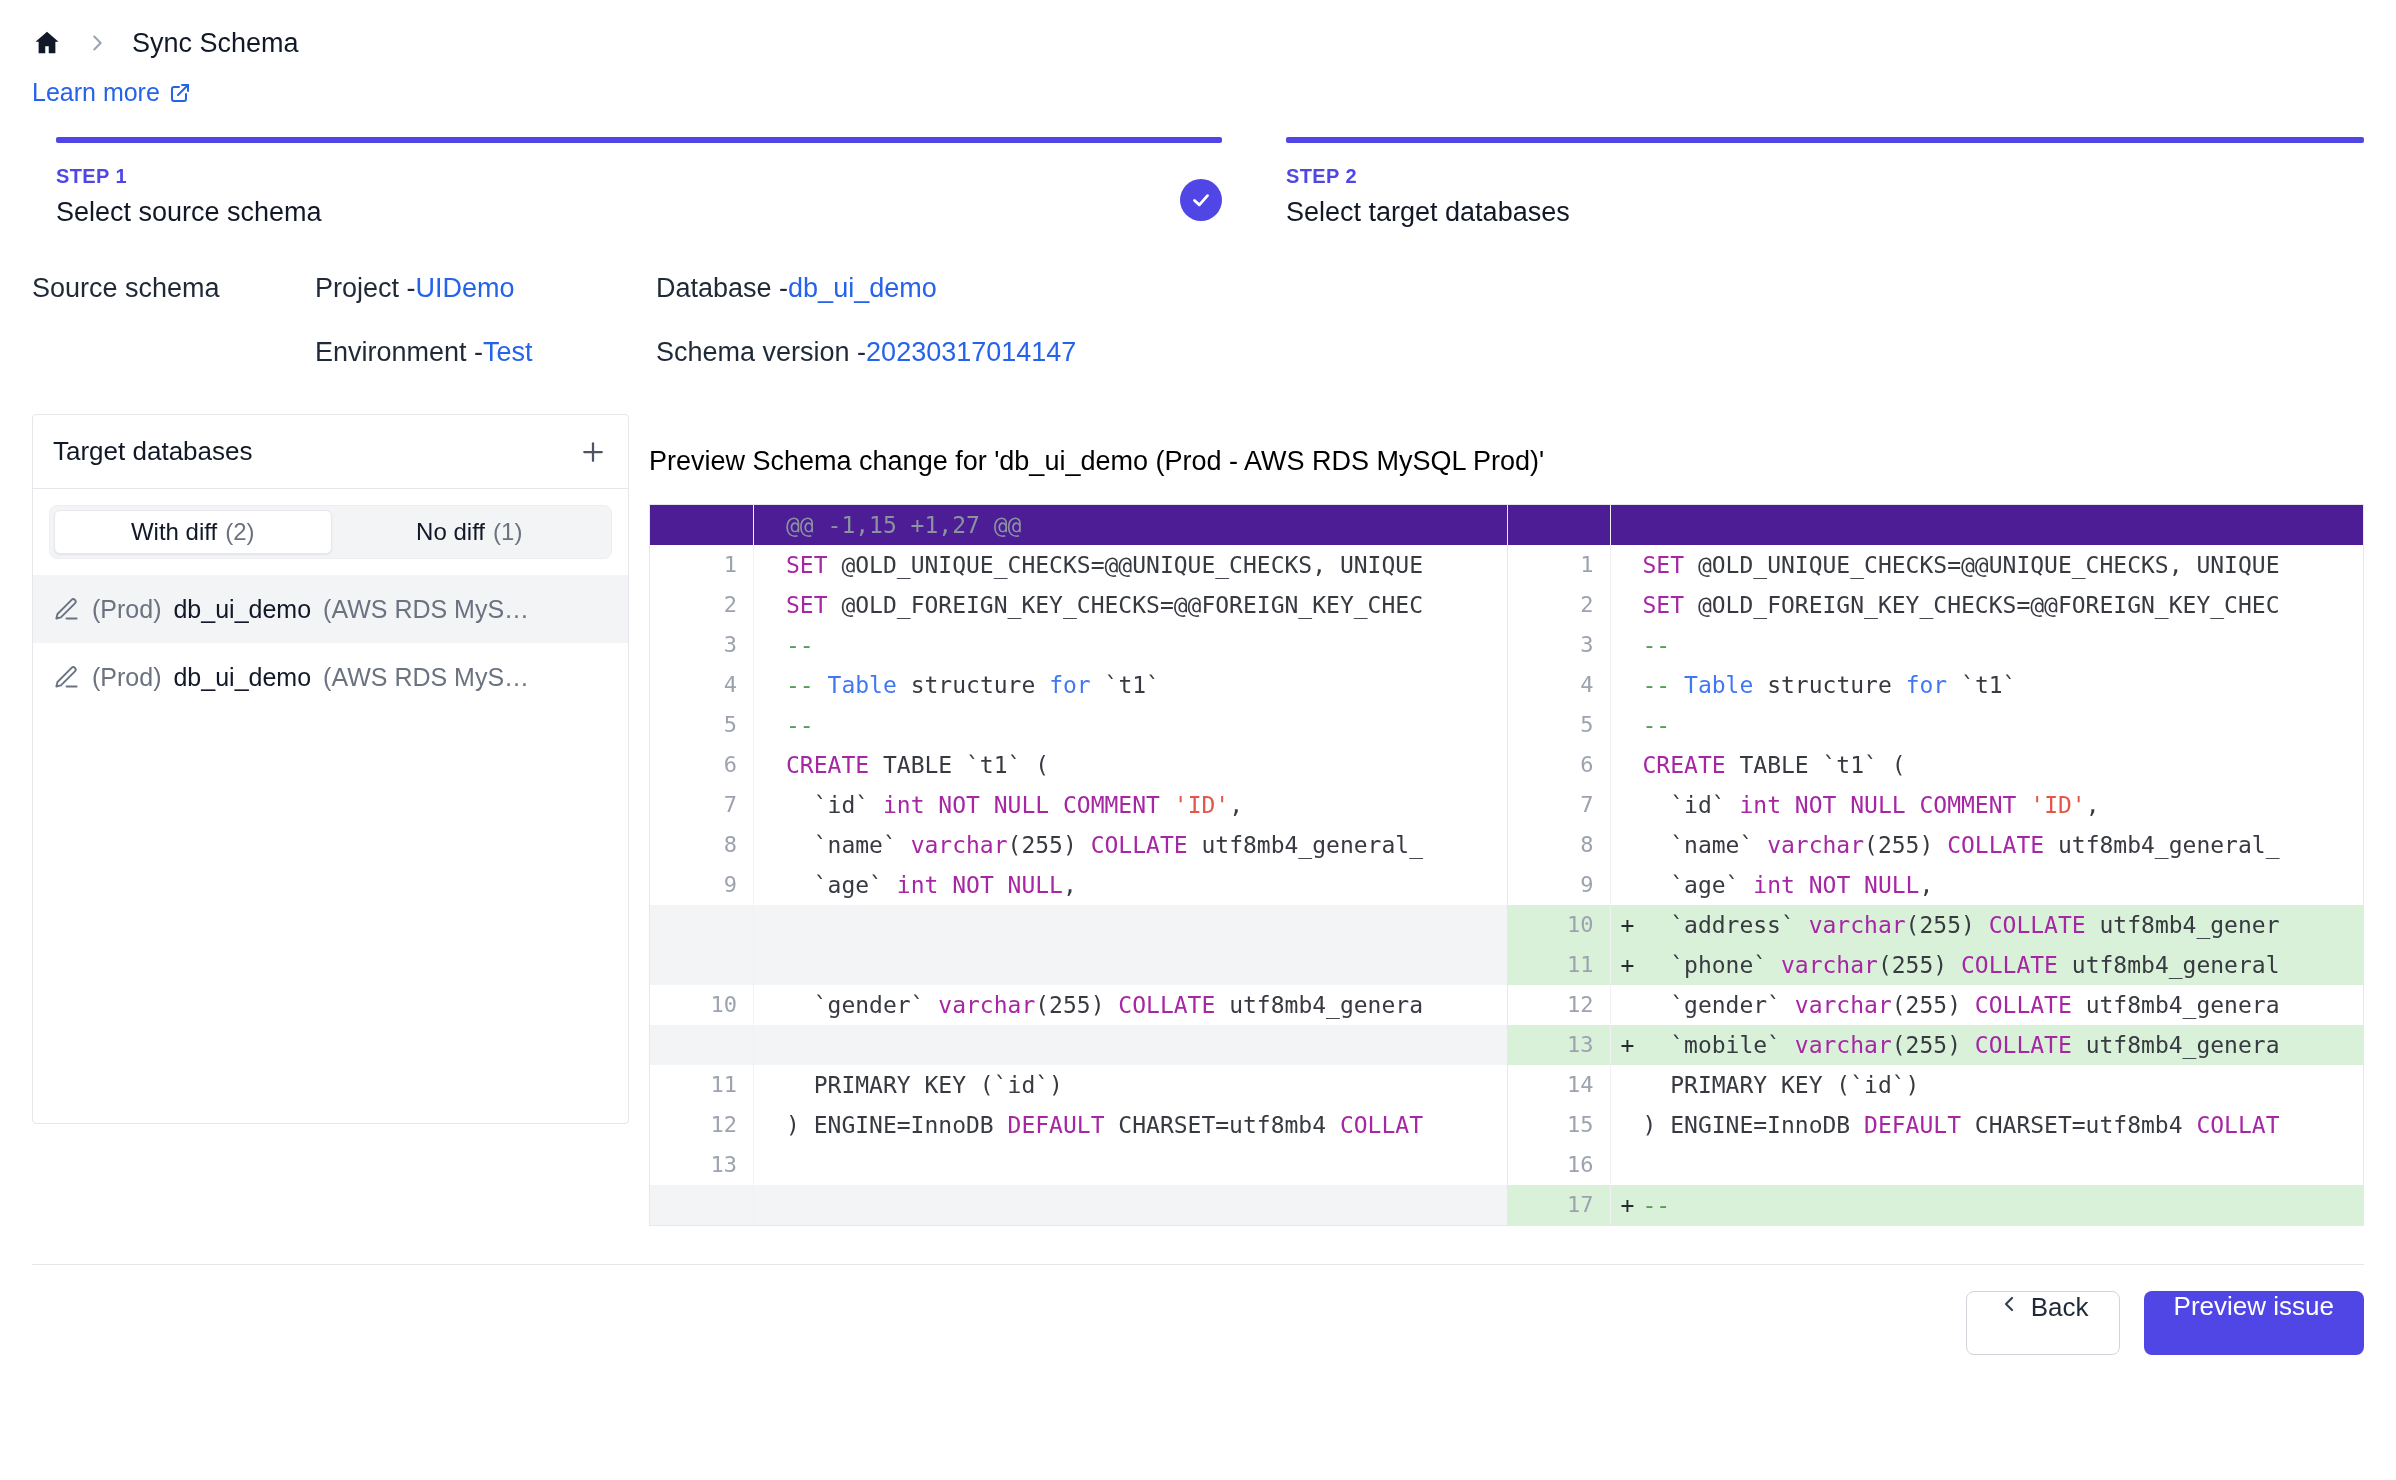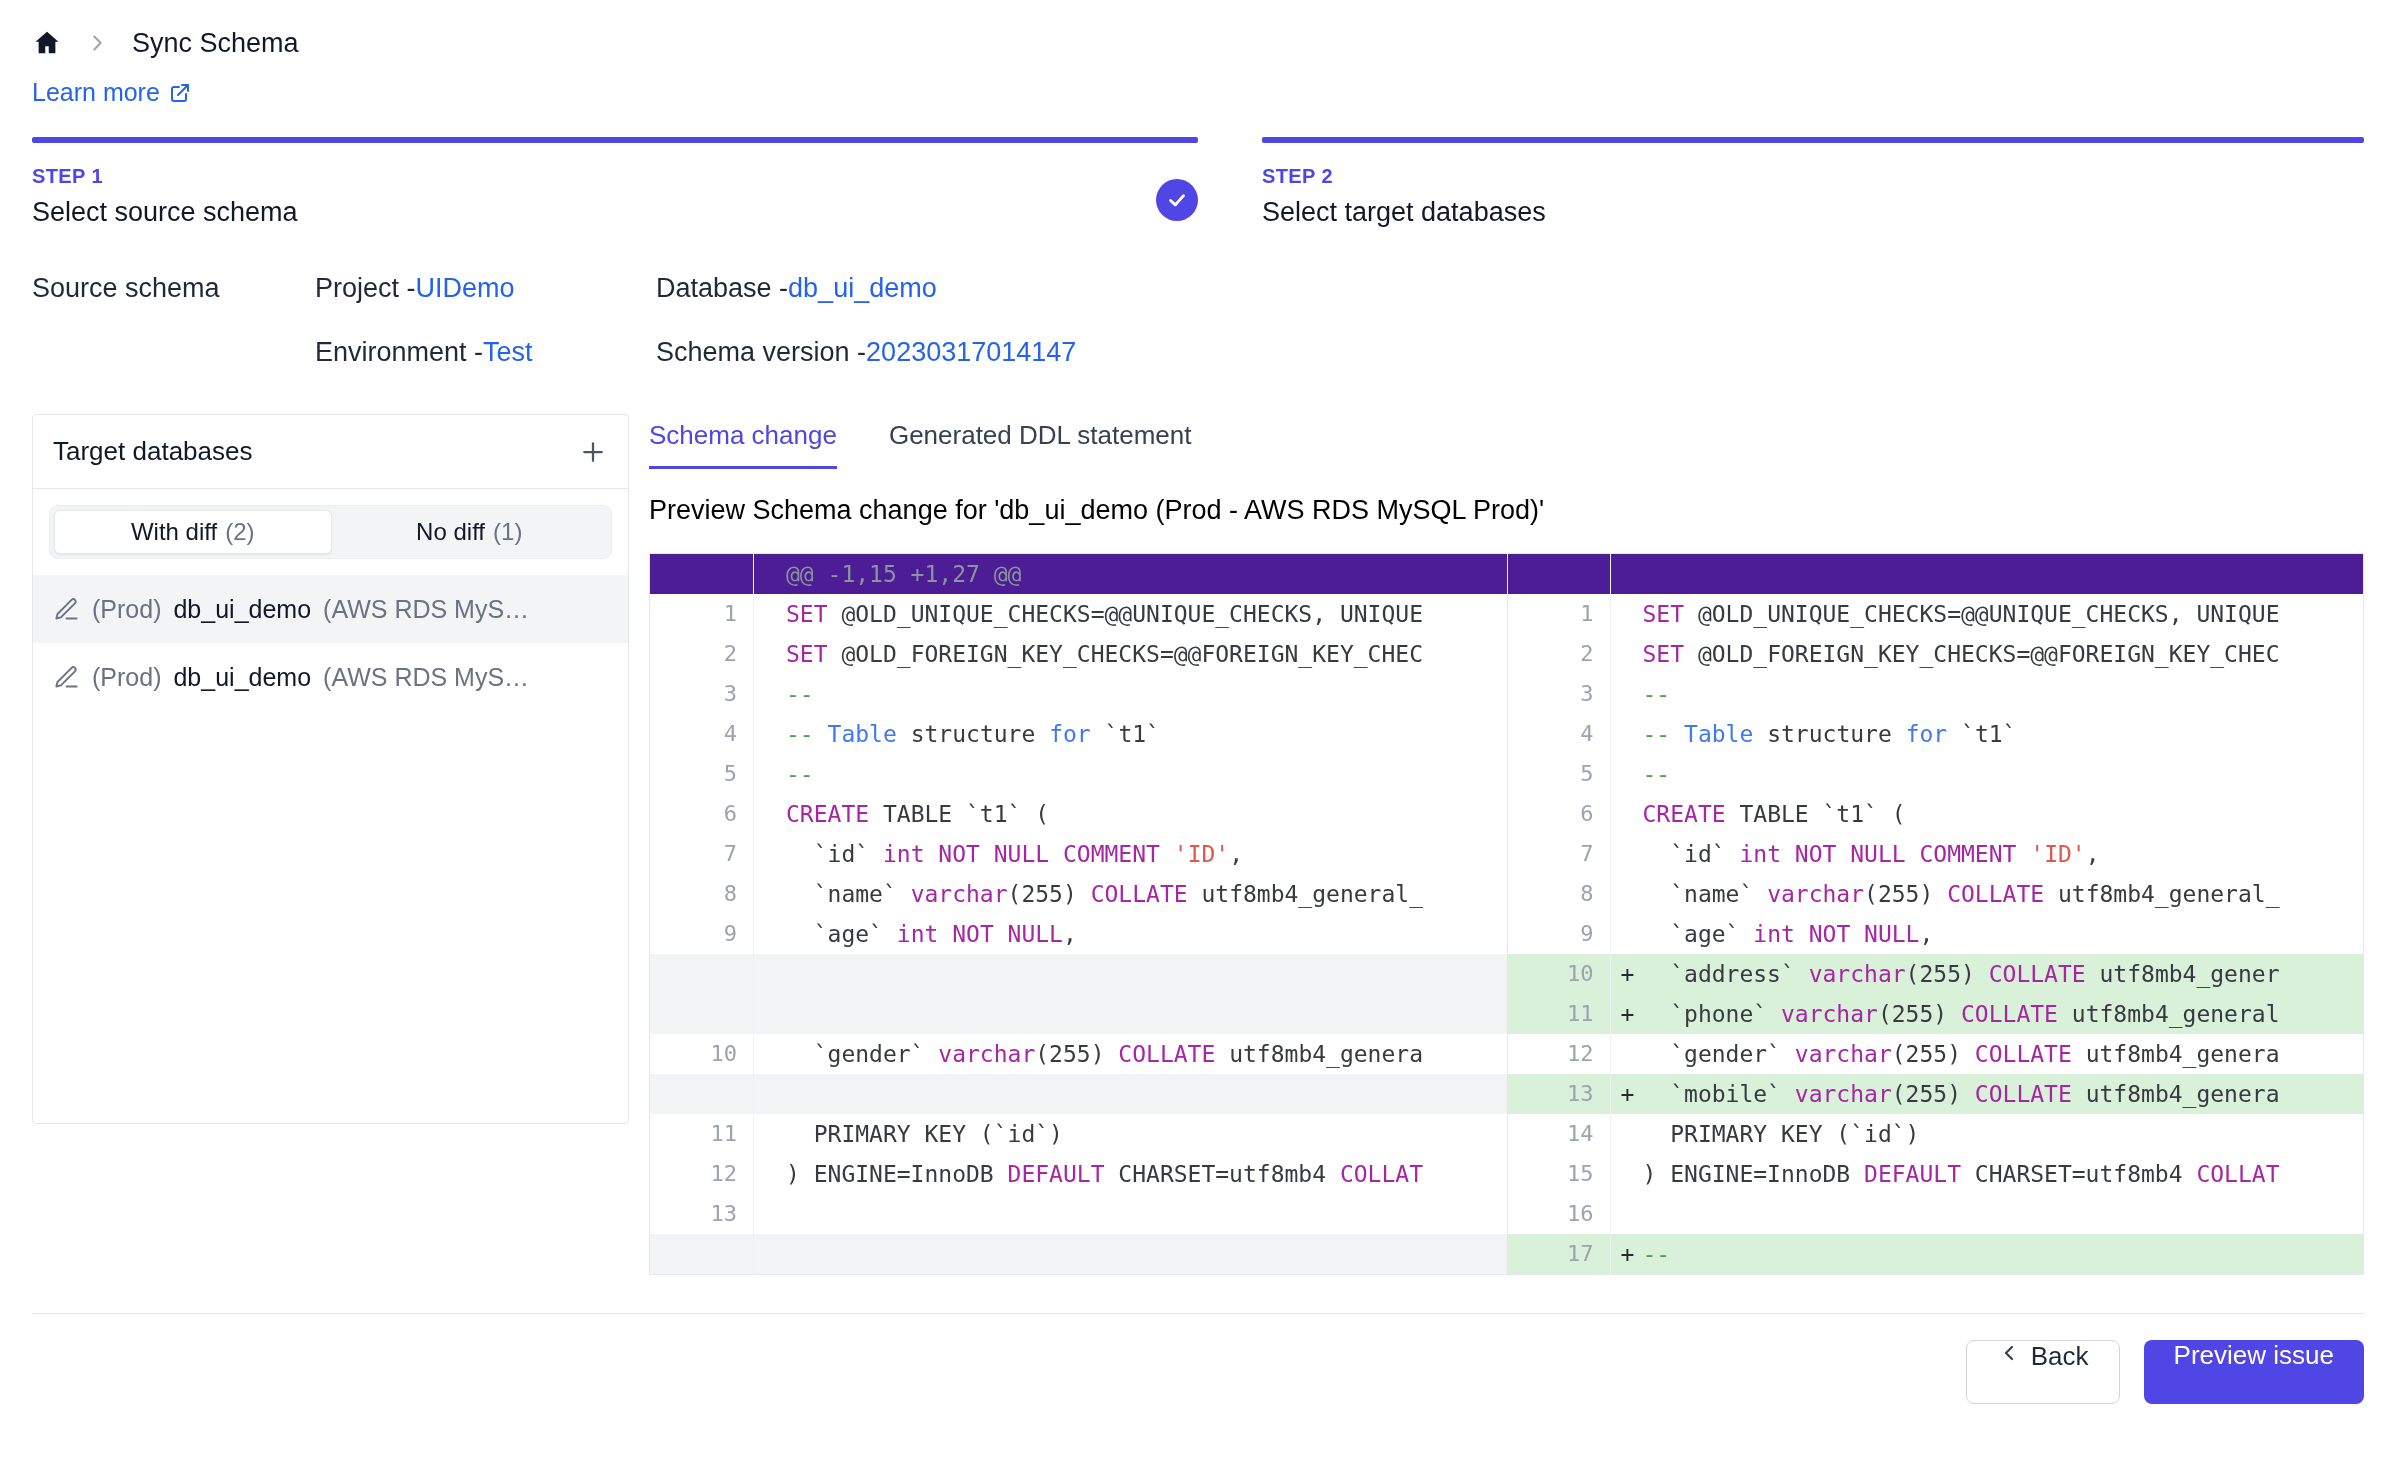--- a/index.html
+++ b/index.html
@@ -16,21 +16,21 @@
   .breadcrumb .title { font-size:27px; font-weight:500; color:var(--dark); }
   .icon-btn { display:inline-flex; align-items:center; justify-content:center; cursor:pointer; background:none; border:none; }
 
   
   .desc { margin-top:14px; font-size:25px; color:#4b5563; display:flex; align-items:center; gap:10px; }
   .desc .link { color:var(--link); cursor:pointer; display:inline-flex; align-items:center; gap:8px; }
 
   
   .steps { margin-top:30px; display:flex; gap:64px; }
   .step { position:relative; }
-  .step-1 { width:1166px; }
+  .step-1 { width:1166px;margin-left:24px; }
   .step-2 { flex:1; }
   .step-bar { height:6px; border-radius:2px; background:var(--accent); }
   .step-label { margin-top:22px; font-size:20px; font-weight:700; letter-spacing:.4px; color:var(--accent); }
   .step-title { margin-top:9px; font-size:27px; font-weight:500; color:var(--dark); }
   .step-check { position:absolute; right:0; top:42px; width:42px; height:42px; border-radius:50%;
                 background:var(--accent); display:flex; align-items:center; justify-content:center; }
 
   
   .source { margin-top:28px; display:grid; grid-template-columns:283px 341px 1fr; font-size:27px; }
   .source > div { height:64px; display:flex; align-items:center; }
@@ -199,24 +199,20 @@
               <path d="M16.5 3.5a2.1 2.1 0 0 1 3 3L7 19l-4 1 1-4 12.5-12.5z"></path>
             </svg>
           <span class="muted">(Prod)</span>
           <span class="name">db_ui_demo</span>
           <span class="muted">(AWS RDS MyS…</span>
         </div>
       </div>
     </div>
 
     <div class="panel">
-      <div class="panel-tabs">
-        <div class="ptab active">Schema change</div>
-        <div class="ptab">Generated DDL statement</div>
-      </div>
       <div class="preview-title">Preview Schema change for 'db_ui_demo (Prod - AWS RDS MySQL Prod)'</div>
       <div class="diff">
         <div id="diff-grid">
             <div class="gut t-hunk"></div>
             <div class="codecell t-hunk"><span class="sign"></span><span class="tk-h">@@ -1,15 +1,27 @@</span></div>
             <div class="gut gut-r t-hunk"></div>
             <div class="codecell t-hunk"><span class="sign"></span></div>
             <div class="gut t-code">1</div>
             <div class="codecell t-code"><span class="sign"></span><span class="tk-k">SET</span><span class="tk-d"> @OLD_UNIQUE_CHECKS=@@UNIQUE_CHECKS, UNIQUE</span></div>
             <div class="gut gut-r t-code">1</div>

